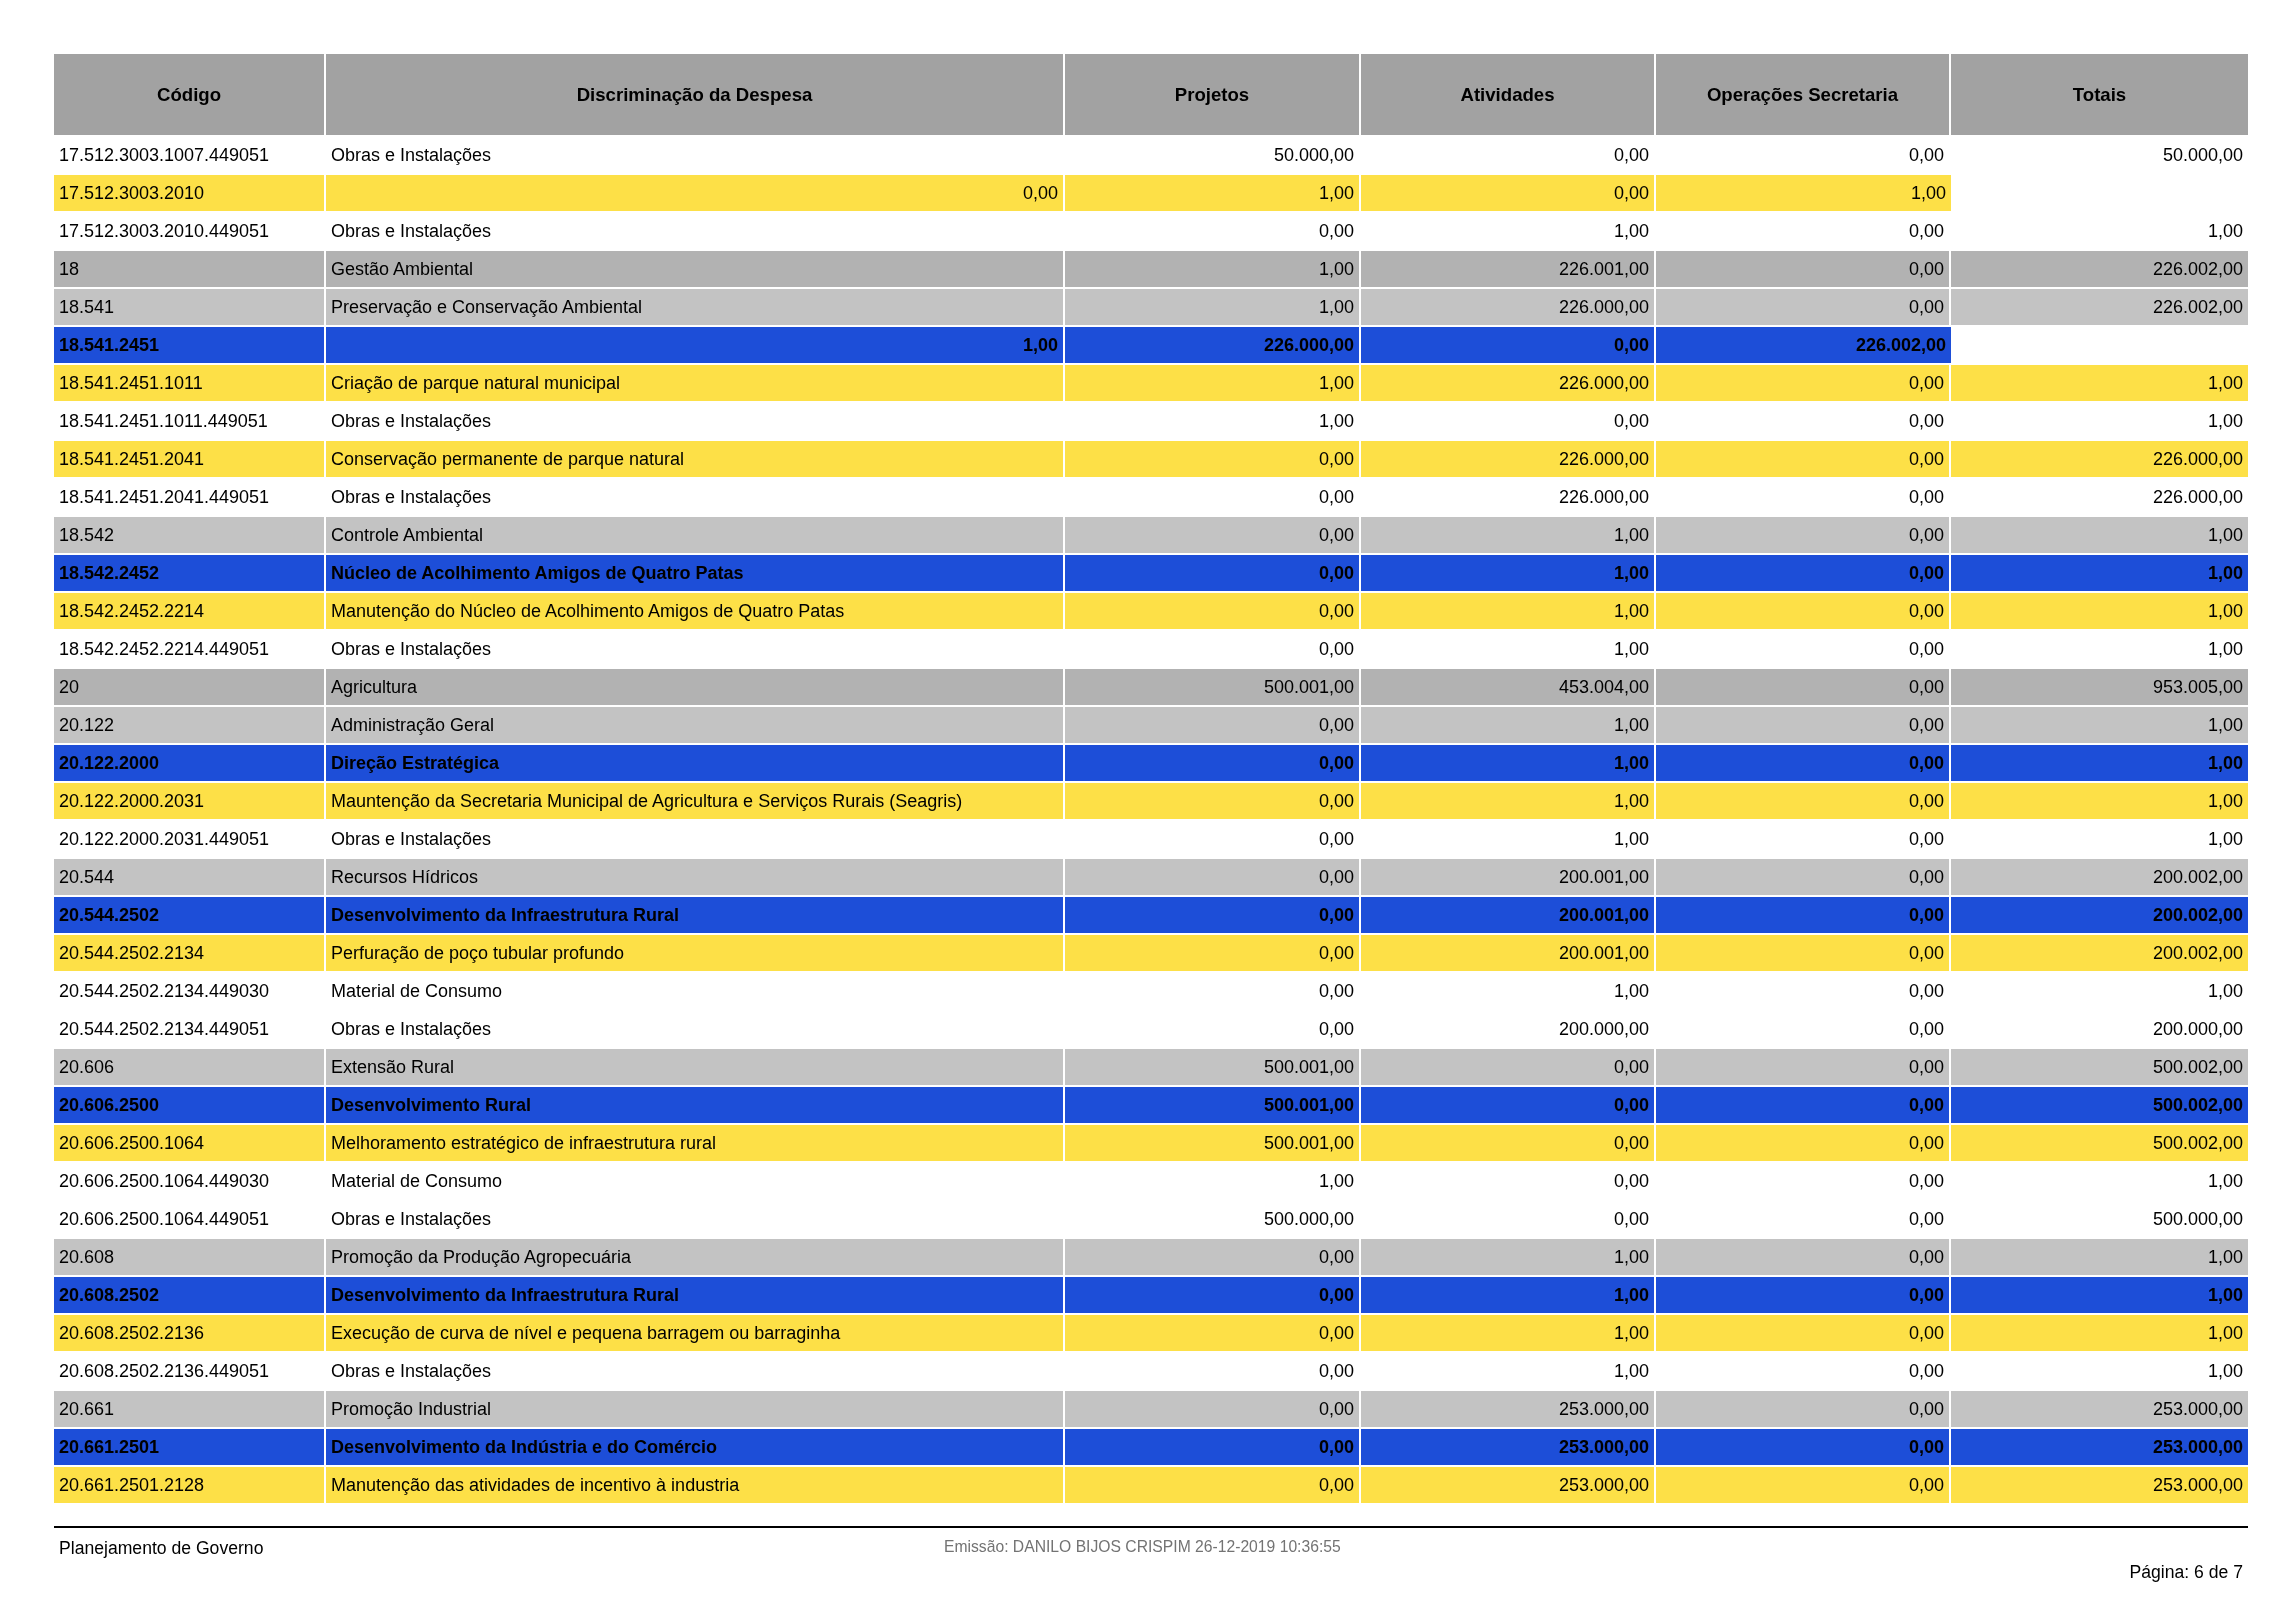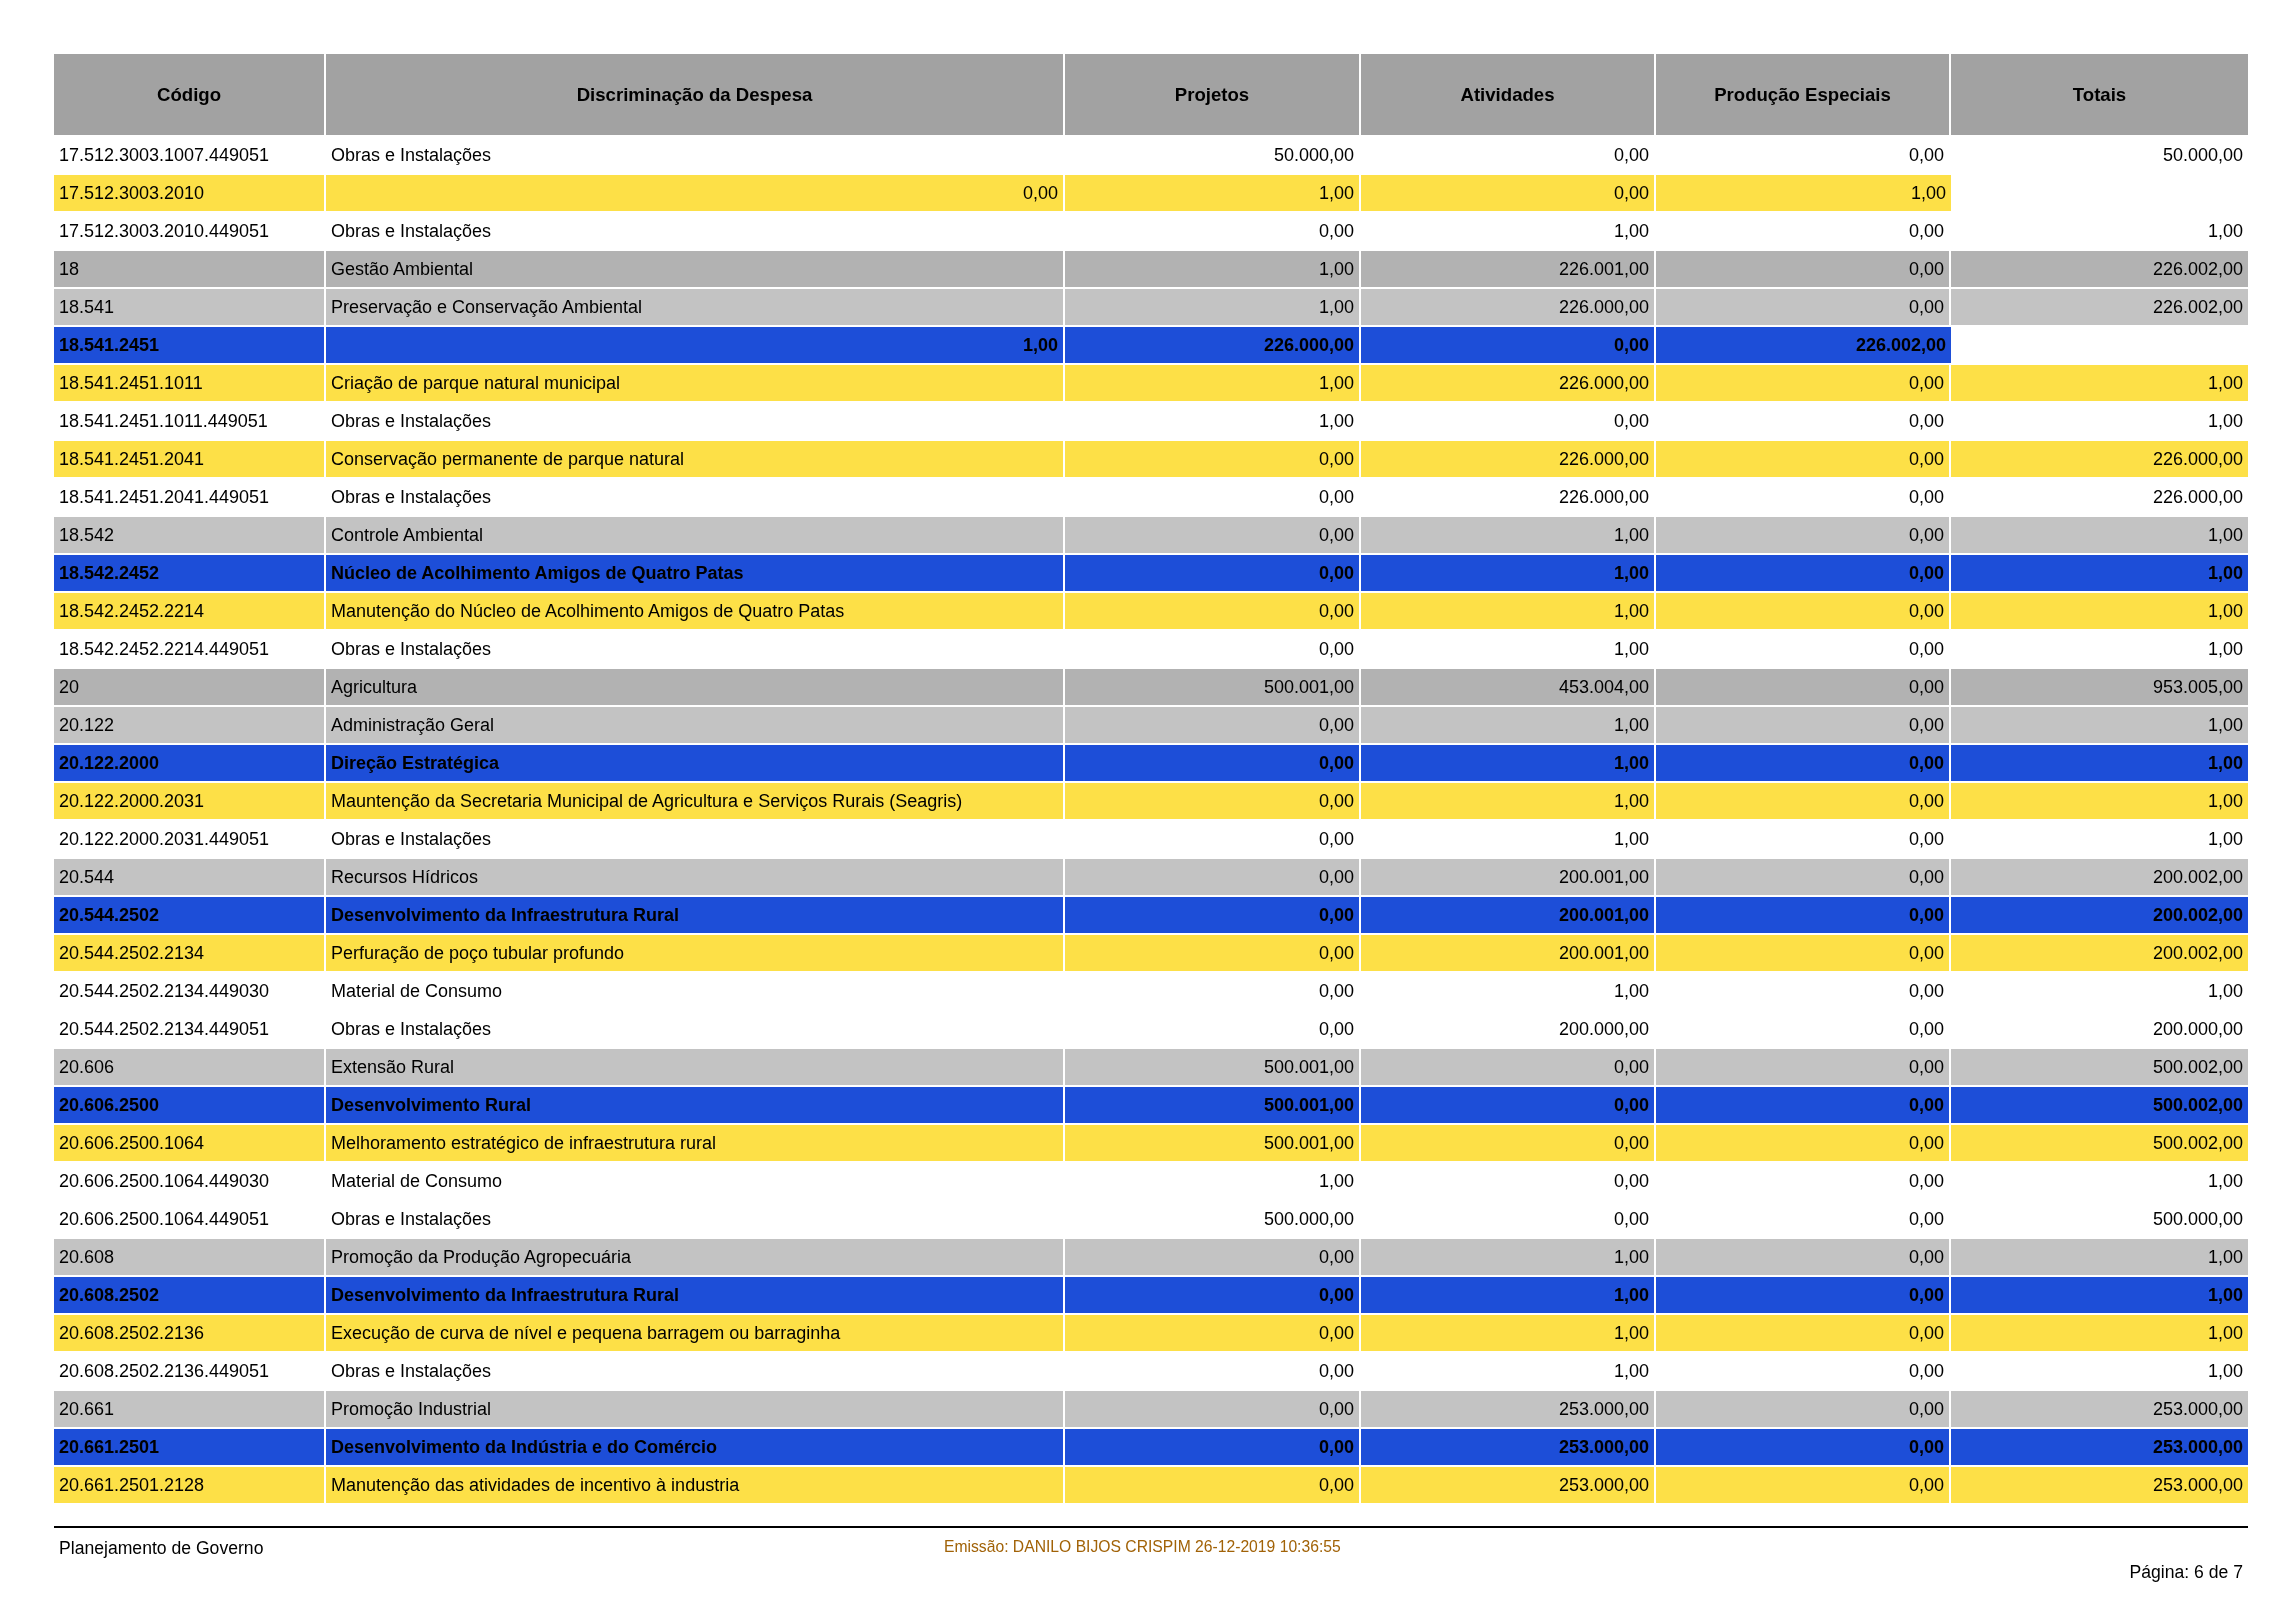--- a/index.html
+++ b/index.html
@@ -46,33 +46,33 @@
   .lvl4 .cell { background: #fde047; }
   .lvl5 .cell { background: #ffffff; }
   .footer-line {
     position: absolute; left: 54px; top: 1526px; width: 2194px; height: 2px; background: #000;
   }
   .footer {
     position: absolute; left: 59px; top: 1538px; width: 2184px; height: 25.5px;
     font-size: 17.6px;
   }
   .footer .left { position: absolute; left: 0; top: 0; }
-  .footer .center { position: absolute; left: 885px; top: 0; color: #a16207; font-size: 15.7px; }
+  .footer .center { position: absolute; left: 885px; top: 0; color: #737373; font-size: 15.7px; }
   .footer .right { position: absolute; right: 0; top: 9px; margin-top: 15px; }
 </style>
 </head>
 <body>
 
 <div class="table">
   <div class="row header">
     <div class="cell">Código</div>
     <div class="cell">Discriminação da Despesa</div>
     <div class="cell">Projetos</div>
     <div class="cell">Atividades</div>
-    <div class="cell">Produção Especiais</div>
+    <div class="cell">Operações Secretaria</div>
     <div class="cell">Totais</div>
   </div>
   <div id="table-body">
       <div class="row body-row lvl5">
         <div class="cell">17.512.3003.1007.449051</div>
         <div class="cell">Obras e Instalações</div>
         <div class="cell num">50.000,00</div>
         <div class="cell num">0,00</div>
         <div class="cell num">0,00</div>
         <div class="cell num">50.000,00</div>

